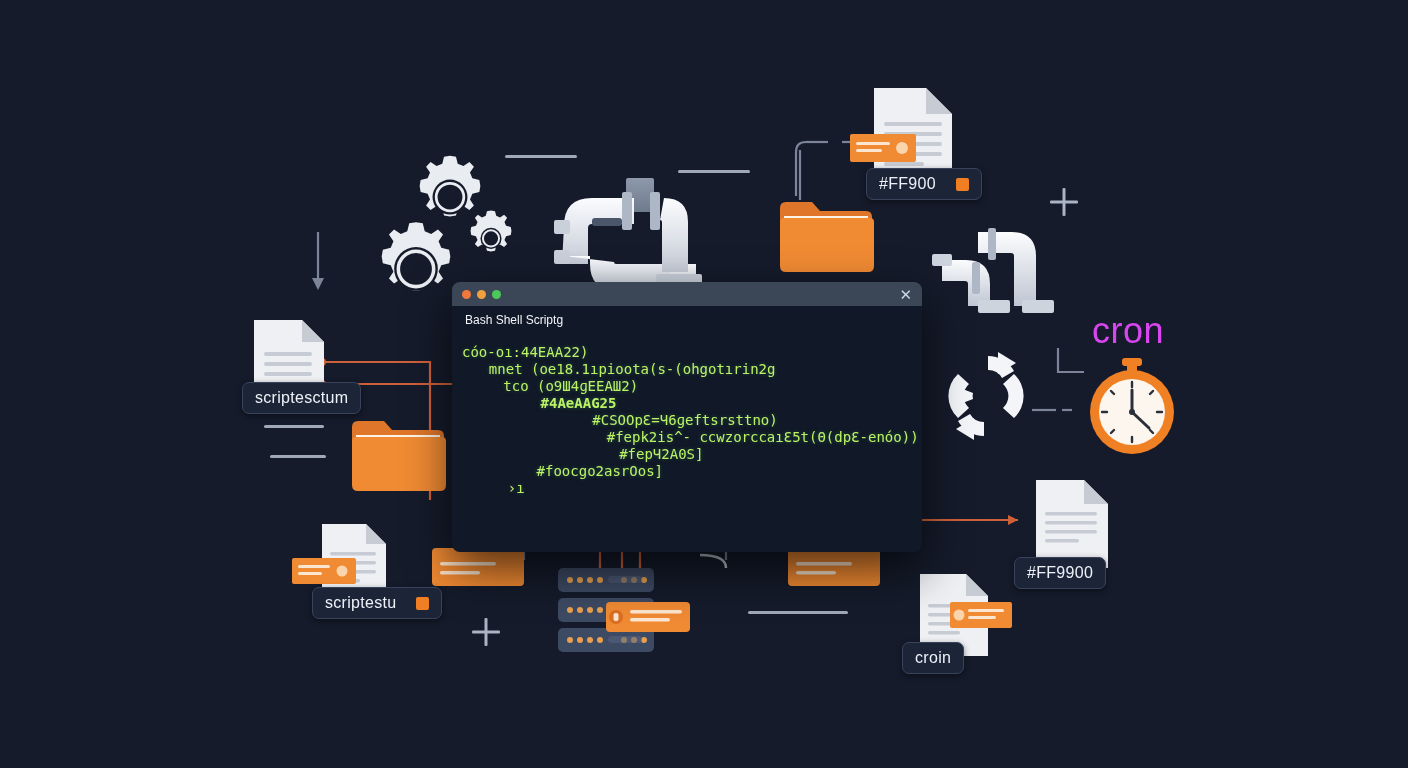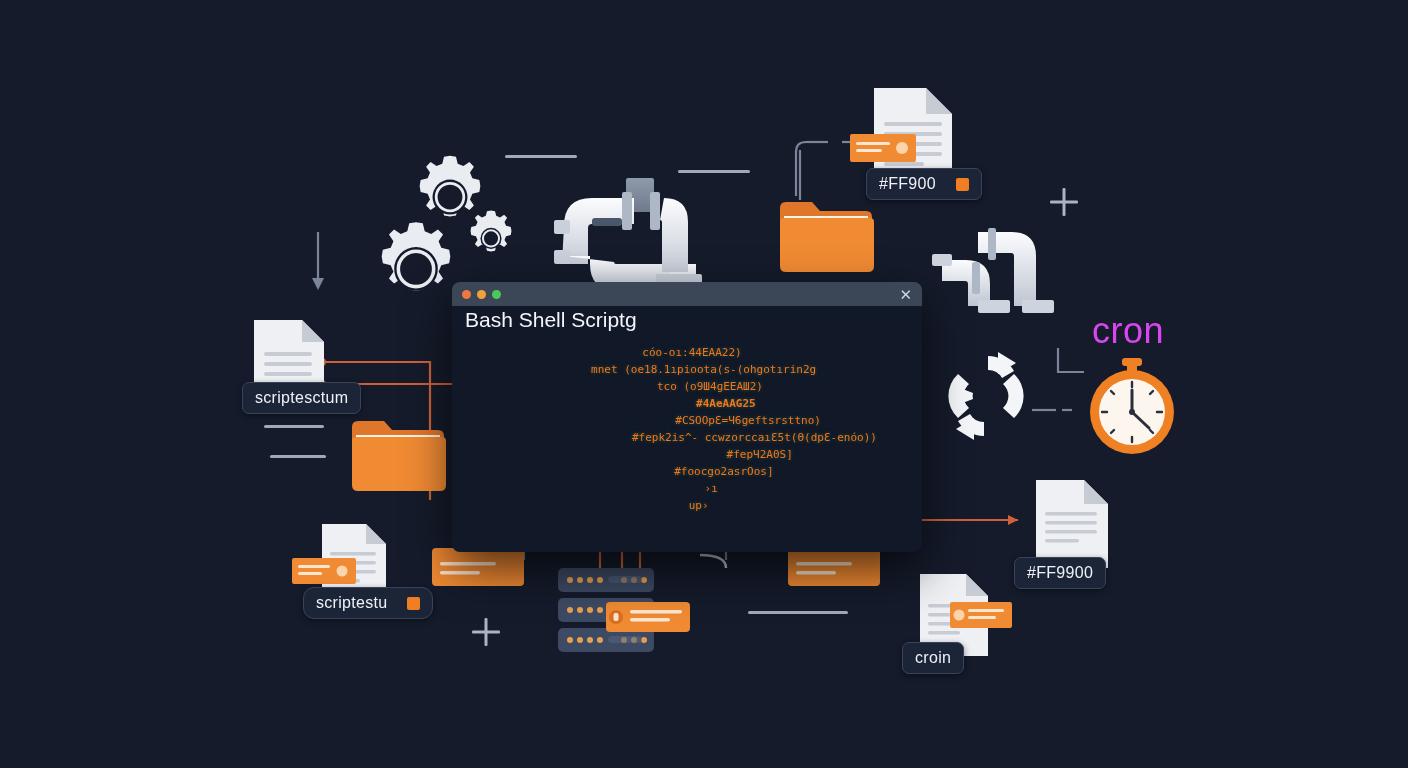--- a/index.html
+++ b/index.html
@@ -39,31 +39,30 @@
     height:24px;background:#3b4757;display:flex;align-items:center;
     padding:0 10px;position:relative;
   }
   .light{width:9px;height:9px;border-radius:50%;margin-right:6px;}
   #term-close{
     position:absolute;right:10px;top:50%;transform:translateY(-50%);
     color:#cfd6e2;font-size:15px;line-height:1;cursor:pointer;
   }
   #term-tabbar{
     height:28px;background:#111827;display:flex;align-items:center;
-    padding:0 13px;color:#f2f5fa;font-size:21px;
+    padding:0 13px;color:#f2f5fa;font-size:12px;
   }
   #term-body{
     padding:10px 0 0 0;height:208px;box-sizing:border-box;
     background:#111827;overflow:hidden;
   }
   .code-line{
     font-family:"DejaVu Sans Mono","Liberation Mono",monospace;
-    font-size:11px;line-height:17px;color:#f97316;white-space:pre;
+    font-size:14px;line-height:17px;color:#bef264;white-space:pre;
     text-shadow:0 0 4px rgba(77,219,125,.35);
-    text-align:center;
   }
 
   
   svg.conn{position:absolute;left:0;top:0;width:1408px;height:768px;pointer-events:none;}
 </style>
 </head>
 <body>
 
 <div id="scene">
 
@@ -369,35 +368,34 @@
       <div id="code-container">
           <div class="code-line" style="padding-left: 10px;">cóo-oı:44EAA22)</div>
           <div class="code-line" style="padding-left: 20px;">  mnet (oe18.1ıpioota(s-(ohgotırin2g</div>
           <div class="code-line" style="padding-left: 26px;">   tco (o9Ш4ɡEEAШ2)</div>
           <div class="code-line" style="padding-left: 38px; font-weight: bold;">      #4AeAAG25</div>
           <div class="code-line" style="padding-left: 56px;">          #CSOOpƐ=Ч6ɡeftsrsttno)</div>
           <div class="code-line" style="padding-left: 62px;">           #fepk2is^- ccwzorccaıƐ5t(Θ(dpƐ-enóo))</div>
           <div class="code-line" style="padding-left: 66px;">            #fepЧ2А0S]</div>
           <div class="code-line" style="padding-left: 34px;">      #foocgo2asrOos]</div>
           <div class="code-line" style="padding-left: 22px;">    ›ı</div>
-          <div class="code-line" style="padding-left: 10px;">  up›</div>
         </div>
     </div>
   </div>
 
   <div class="tag" style="left:242px;top:382px;">
     <span>scriptesctum</span>
   </div>
 
   <div class="tag" style="left:866px;top:168px;">
     <span>#FF900</span>
     <span class="swatch"></span>
   </div>
 
-  <div class="tag" style="left:303px;top:587px;border-radius:11px;">
+  <div class="tag" style="left:312px;top:587px;">
     <span>scriptestu</span>
     <span class="swatch"></span>
   </div>
 
   <div class="tag" style="left:1014px;top:557px;">
     <span>#FF9900</span>
   </div>
 
   <div class="tag" style="left:902px;top:642px;">
     <span>croin</span>

